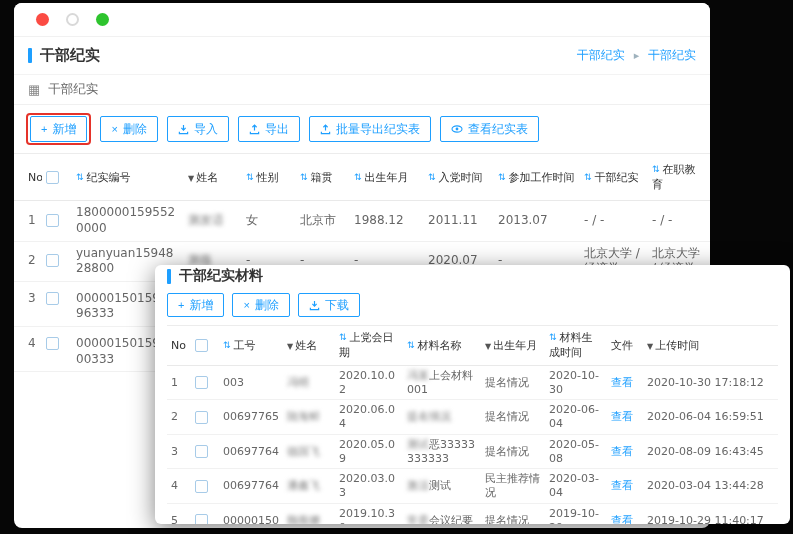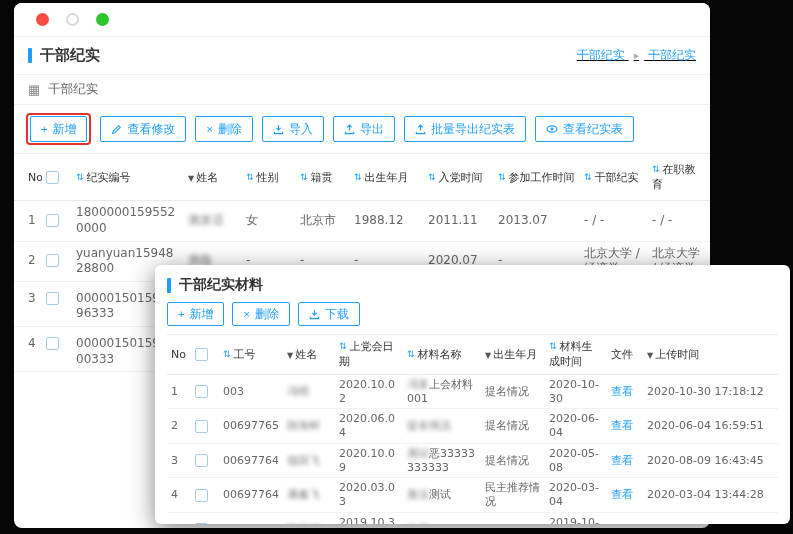--- a/index.html
+++ b/index.html
@@ -19,21 +19,21 @@
   }
   .dot { width:13px; height:13px; border-radius:50%; cursor:pointer; }
   .dot.red { background:#fb4b43; }
   .dot.hollow { background:#fff; border:2px solid #d9d9d9; }
   .dot.green { background:#2ec42e; }
 
   .page-header { display:flex; justify-content:space-between; align-items:center; padding:9px 14px; }
   .page-title { display:flex; align-items:center; font-size:15px; font-weight:bold; color:#333; }
   .card .page-title { font-size:14px; }
   .accent { width:4px; height:15px; background:#1E9FFF; margin-right:8px; border-radius:1px; }
-  .breadcrumb { font-size:12px;text-decoration:underline; }
+  .breadcrumb { font-size:12px; }
   .crumb { color:#1E9FFF; text-decoration:none; cursor:pointer; }
   .crumb-sep { margin:0 5px; color:#9fb2bd; font-size:11px; }
 
   .section-bar {
     display:flex; align-items:center; gap:8px; padding:6px 14px;
     font-size:12.5px; color:#666; border-top:1px solid #f3f3f3; border-bottom:1px solid #f0f0f0;
   }
   .grid-icon { color:#8a8a8a; font-size:13px; }
 
   .toolbar { display:flex; align-items:center; padding:8px 12px; gap:9px; }
@@ -72,21 +72,21 @@
     border:1px solid #a7cbe8; border-radius:2px; cursor:pointer; vertical-align:middle;
   }
   .blurred { filter:blur(2px); color:#7a7a7a; }
   .link { color:#1E9FFF; text-decoration:none; cursor:pointer;text-align:right; }
 
   .card {
     position:absolute; left:155px; top:265px; width:635px; height:259px;
     background:#fff; border-radius:6px; overflow:hidden;
     box-shadow:0 5px 24px rgba(0,0,0,.5);
   }
-  .card .page-header { padding:11px 12px 5px; }
+  .card .page-header { padding:2px 12px 5px; }
   .card .toolbar { padding:3px 12px 8px; gap:8px; }
   .card-table-wrap { padding:0 12px; }
   .fg-table thead th { font-size:11px; padding:5px 4px; line-height:1.3; }
   .fg-table tbody td { font-size:11px; padding:3px 4px; line-height:1.25; }
   .fg-table tbody tr { height:26px; }
 </style>
 </head>
 <body>
 
 <div class="window">
@@ -114,28 +114,20 @@
     <span>干部纪实</span>
   </div>
 
   <div class="toolbar">
     <span class="hl">
       <button class="btn">
         <span class="bicon">+</span>
         <span>新增</span>
       </button>
     </span>
-    <button class="btn">
-      <span class="bicon">
-          <svg width="11" height="11" viewBox="0 0 12 12">
-            <path d="M1.8 10.2l.7-2.5 5.9-5.9 1.8 1.8-5.9 5.9-2.5.7z" fill="none" stroke="currentColor" stroke-width="1.1"></path>
-          </svg>
-        </span>
-      <span>查看修改</span>
-    </button>
     <button class="btn">
       <span class="bicon">×</span>
       <span>删除</span>
     </button>
     <button class="btn">
       <span class="bicon">
           <svg width="11" height="11" viewBox="0 0 12 12" fill="none" stroke="currentColor" stroke-width="1.3">
             <path d="M1.5 8.5v2h9v-2"></path>
             <path d="M6 1v5.6"></path>
             <path d="M3.7 4.3L6 6.6l2.3-2.3"></path>
@@ -341,21 +333,21 @@
             <td>提名情况</td>
             <td>2020-06-04</td>
             <td><a class="link">查看</a></td>
             <td>2020-06-04 16:59:51</td>
           </tr>
           <tr>
             <td>3</td>
             <td><span class="cb"></span></td>
             <td>00697764</td>
             <td><span class="blurred">德国飞</span></td>
-            <td>2020.10.09</td>
+            <td>2020.05.09</td>
             <td><span class="blurred">测试</span><span>恶33333333333</span></td>
             <td>提名情况</td>
             <td>2020-05-08</td>
             <td><a class="link">查看</a></td>
             <td>2020-08-09 16:43:45</td>
           </tr>
           <tr>
             <td>4</td>
             <td><span class="cb"></span></td>
             <td>00697764</td>

